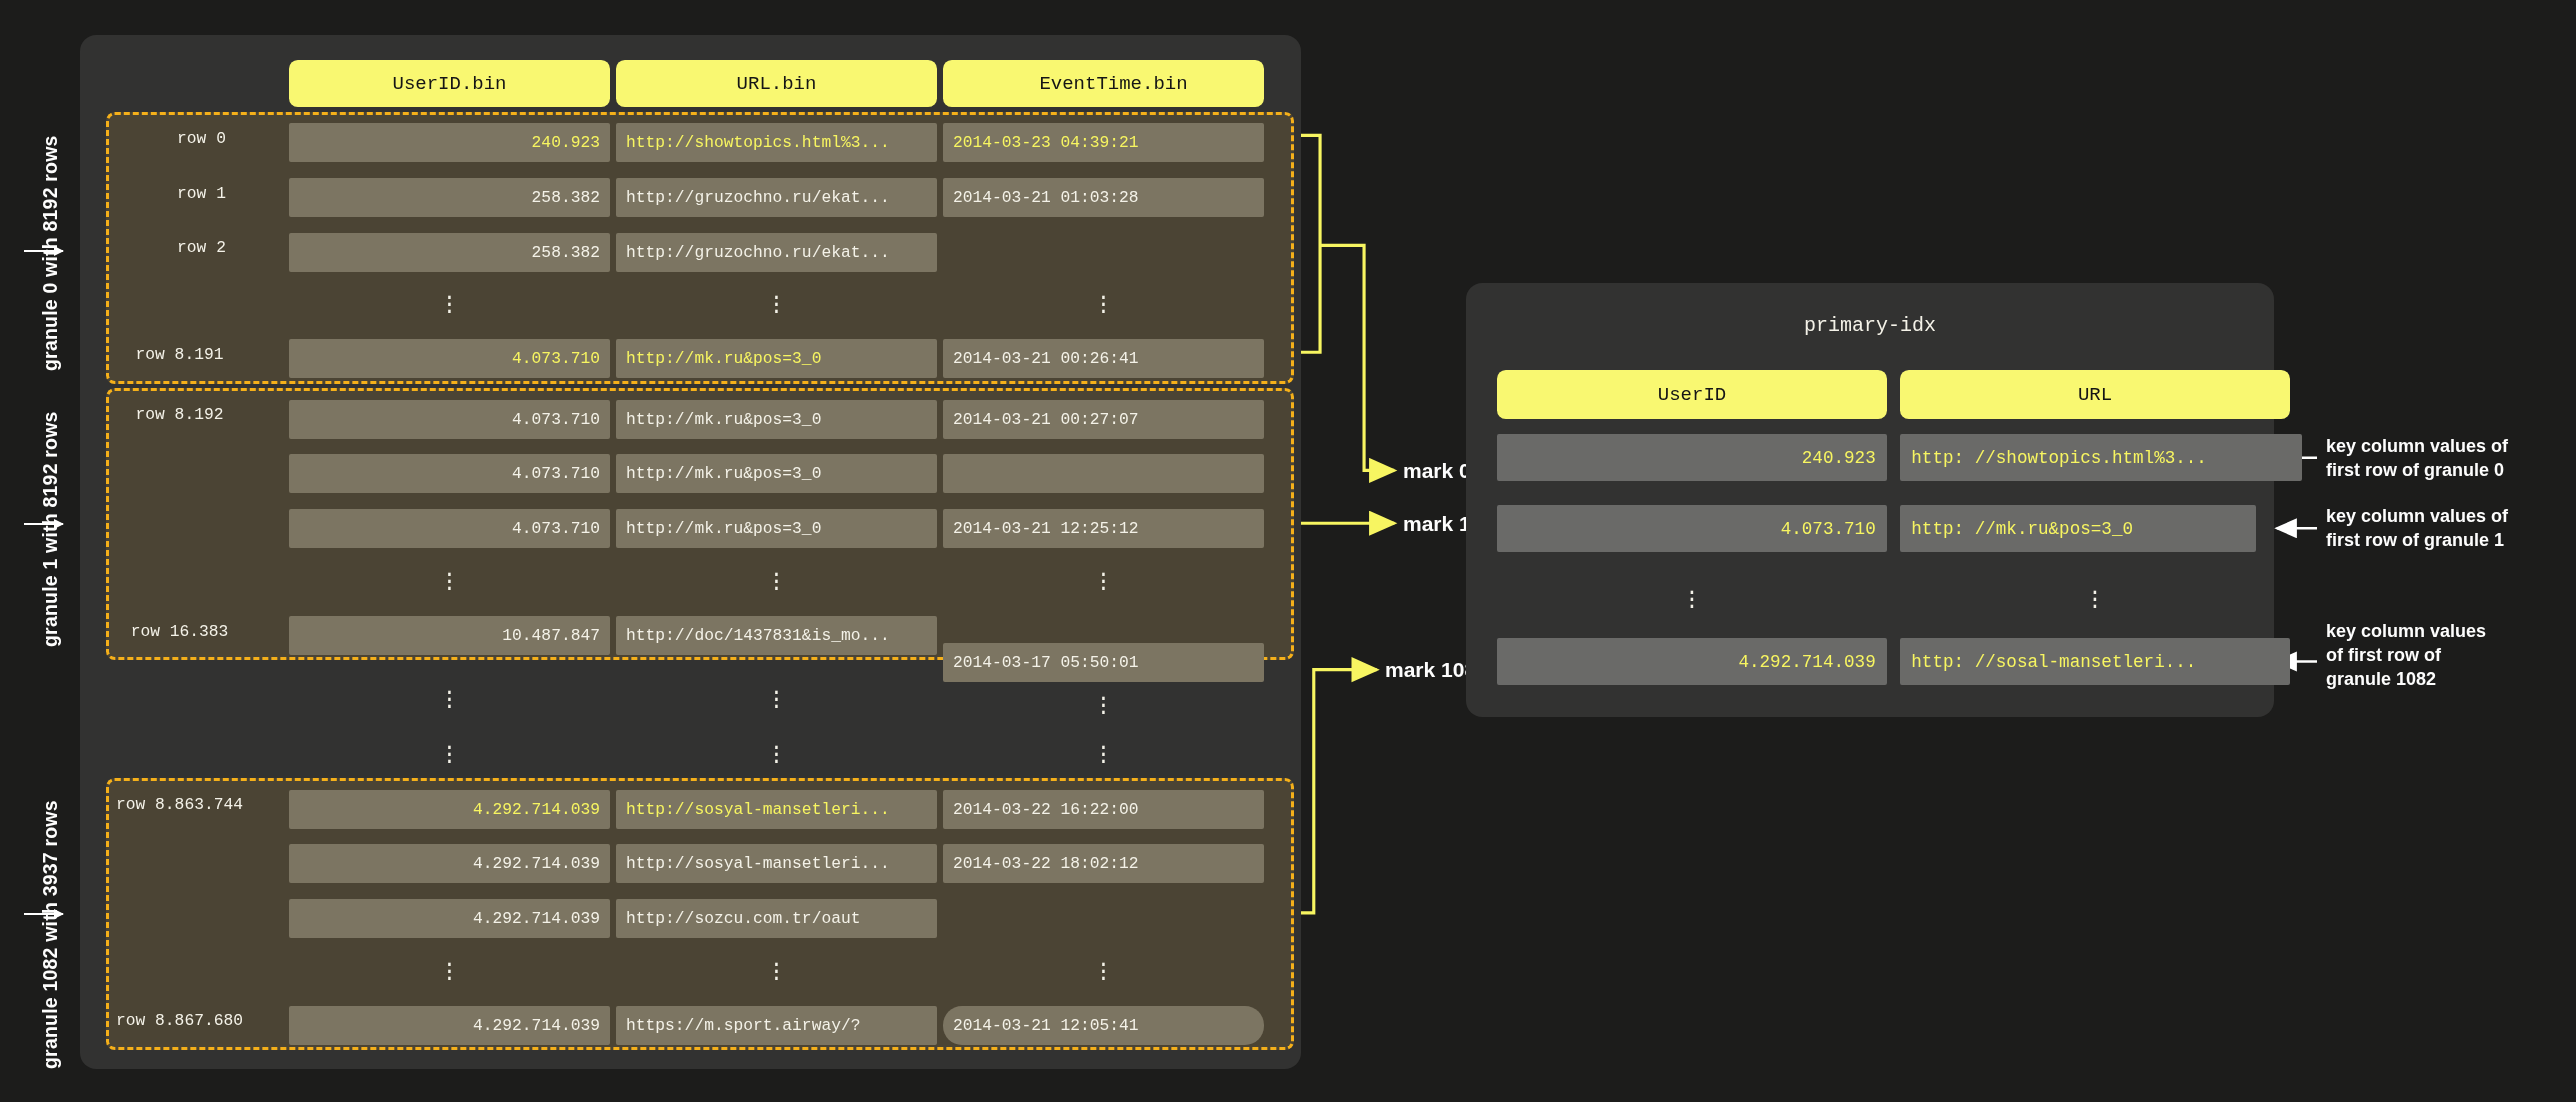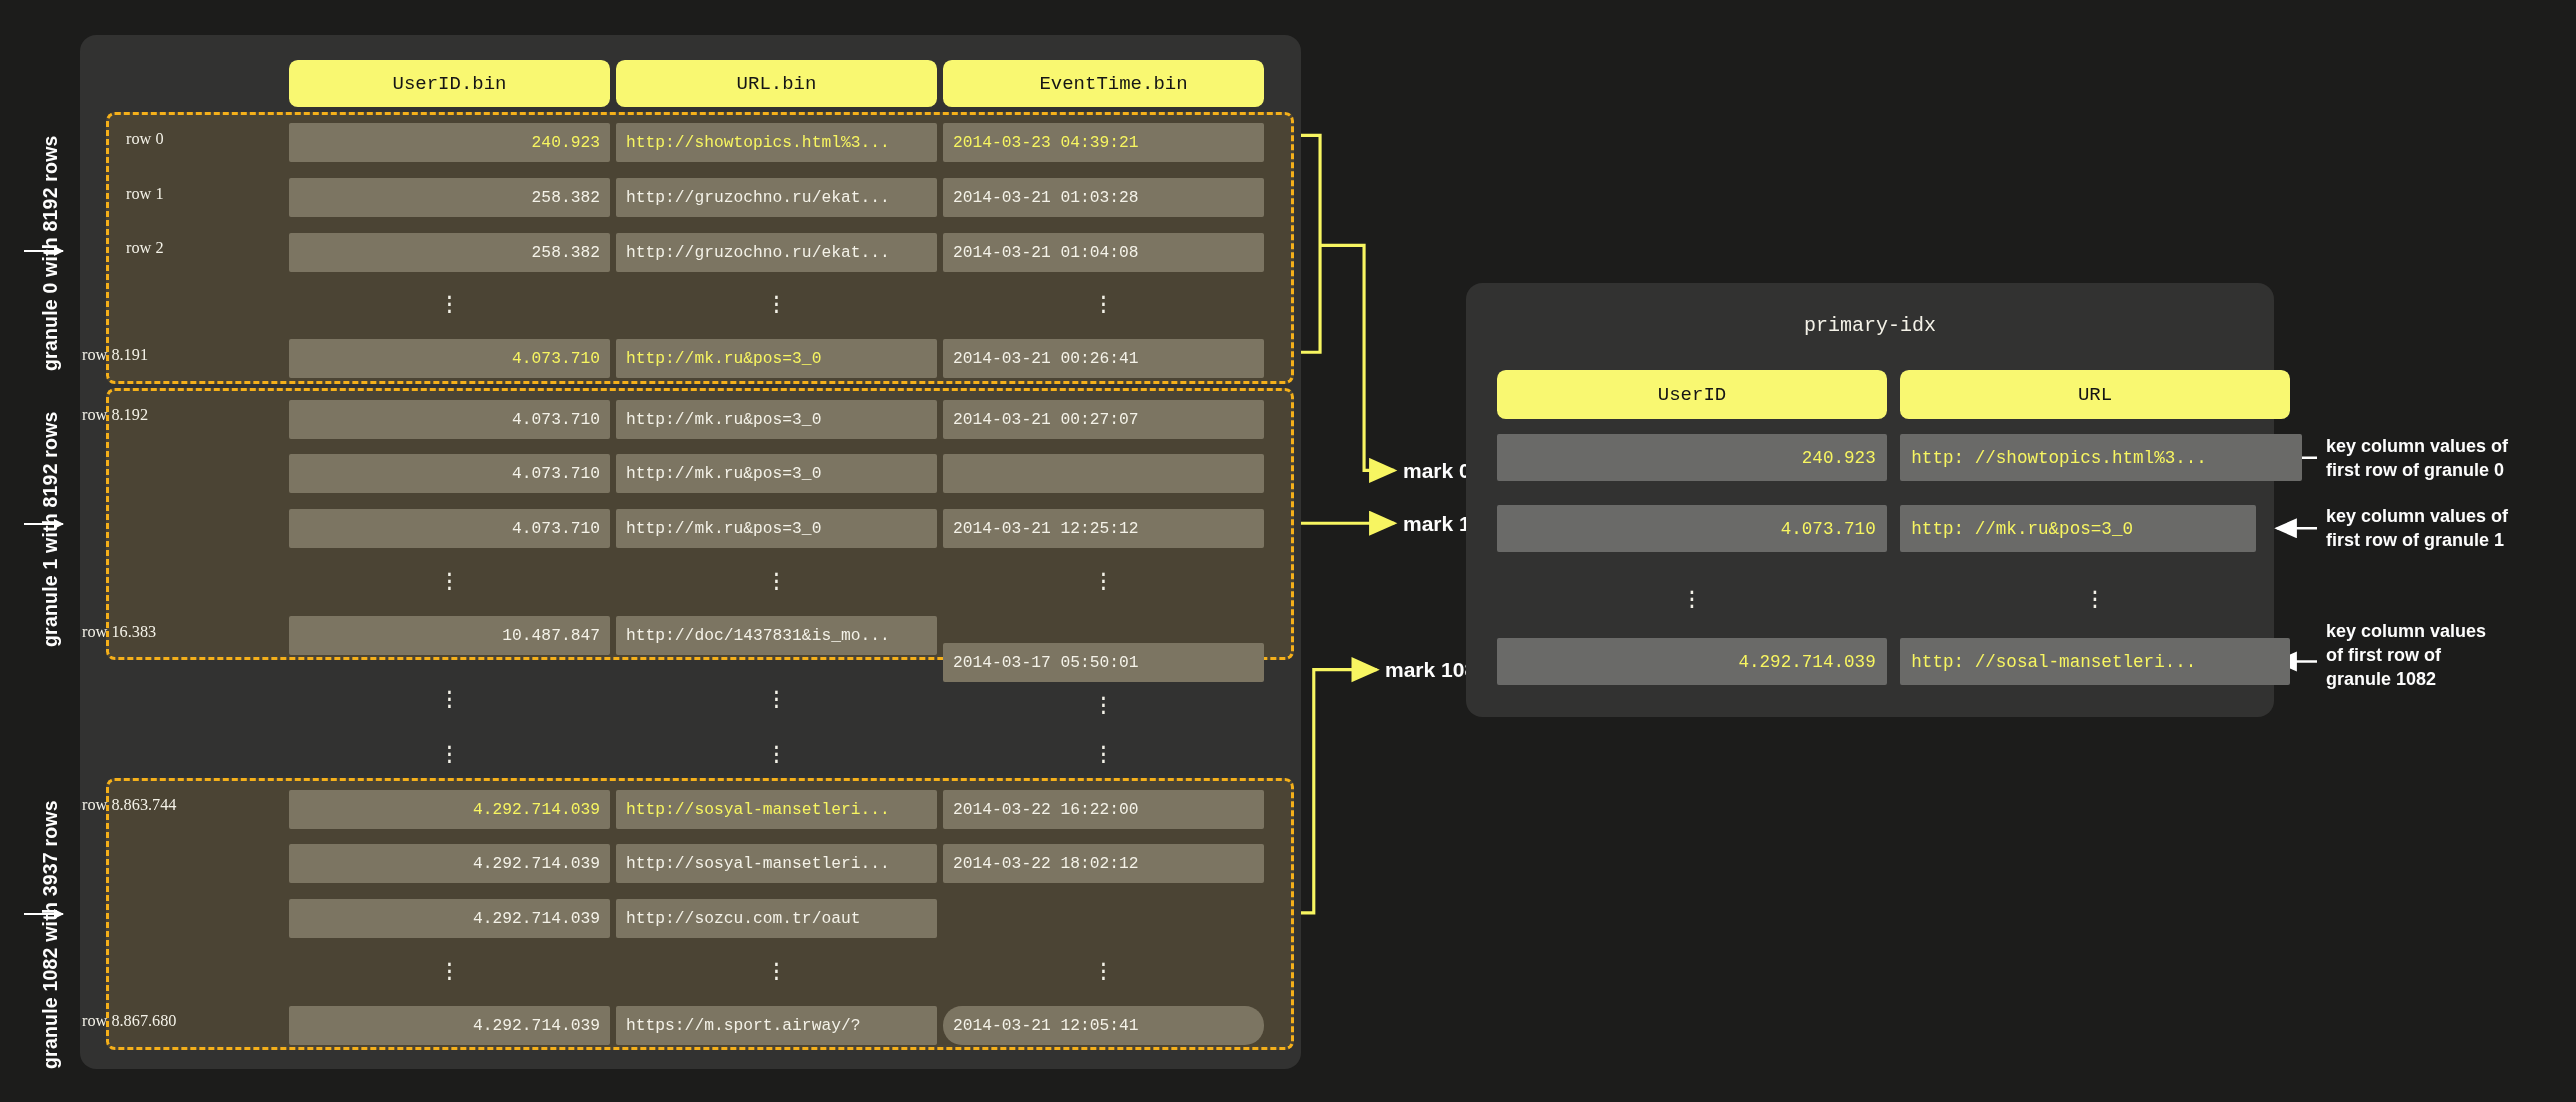--- a/index.html
+++ b/index.html
@@ -80,24 +80,24 @@
     color: #f4f2e8;
     padding: 0 10px;
     white-space: nowrap;
     overflow: hidden;
   }
   .cell.num { justify-content: flex-end; }
   .cell.hl { color: #f7f561; }
 
   .rowlabel {
     position: absolute;
-    font-family: Liberation Serif, serif;
+    font-family: Liberation Mono, monospace;
     font-size: 16.3px;
     color: #f4f2e8;
-    text-align: left;
+    text-align: center;
     white-space: nowrap;
   }
 
   .vdots {
     position: absolute;
     color: #f4f2e8;
     font-size: 21.4px;
     line-height: 7px;
     letter-spacing: 0;
     text-align: center;
@@ -219,21 +219,20 @@
   <div class="cell hl" style="left:943px; top:123px; width:321px;">2014-03-23 04:39:21</div>
 
   <div class="rowlabel" style="left:126px; top:184px; width:151px;">row 1</div>
   <div class="cell num" style="left:289px; top:178px; width:321px;">258.382</div>
   <div class="cell" style="left:616px; top:178px; width:321px;">http://gruzochno.ru/ekat...</div>
   <div class="cell" style="left:943px; top:178px; width:321px;">2014-03-21 01:03:28</div>
 
   <div class="rowlabel" style="left:126px; top:238px; width:151px;">row 2</div>
   <div class="cell num" style="left:289px; top:233px; width:321px;">258.382</div>
   <div class="cell" style="left:616px; top:233px; width:321px;">http://gruzochno.ru/ekat...</div>
-  <div class="cell" style="left:943px; top:233px; width:321px;">2014-03-21 01:04:08</div>
 
   <div class="vdots" style="left:289px; top:290px; width:321px;">
       <span>.</span>
       <span>.</span>
       <span>.</span>
     </div>
   <div class="vdots" style="left:616px; top:290px; width:321px;">
       <span>.</span>
       <span>.</span>
       <span>.</span>

